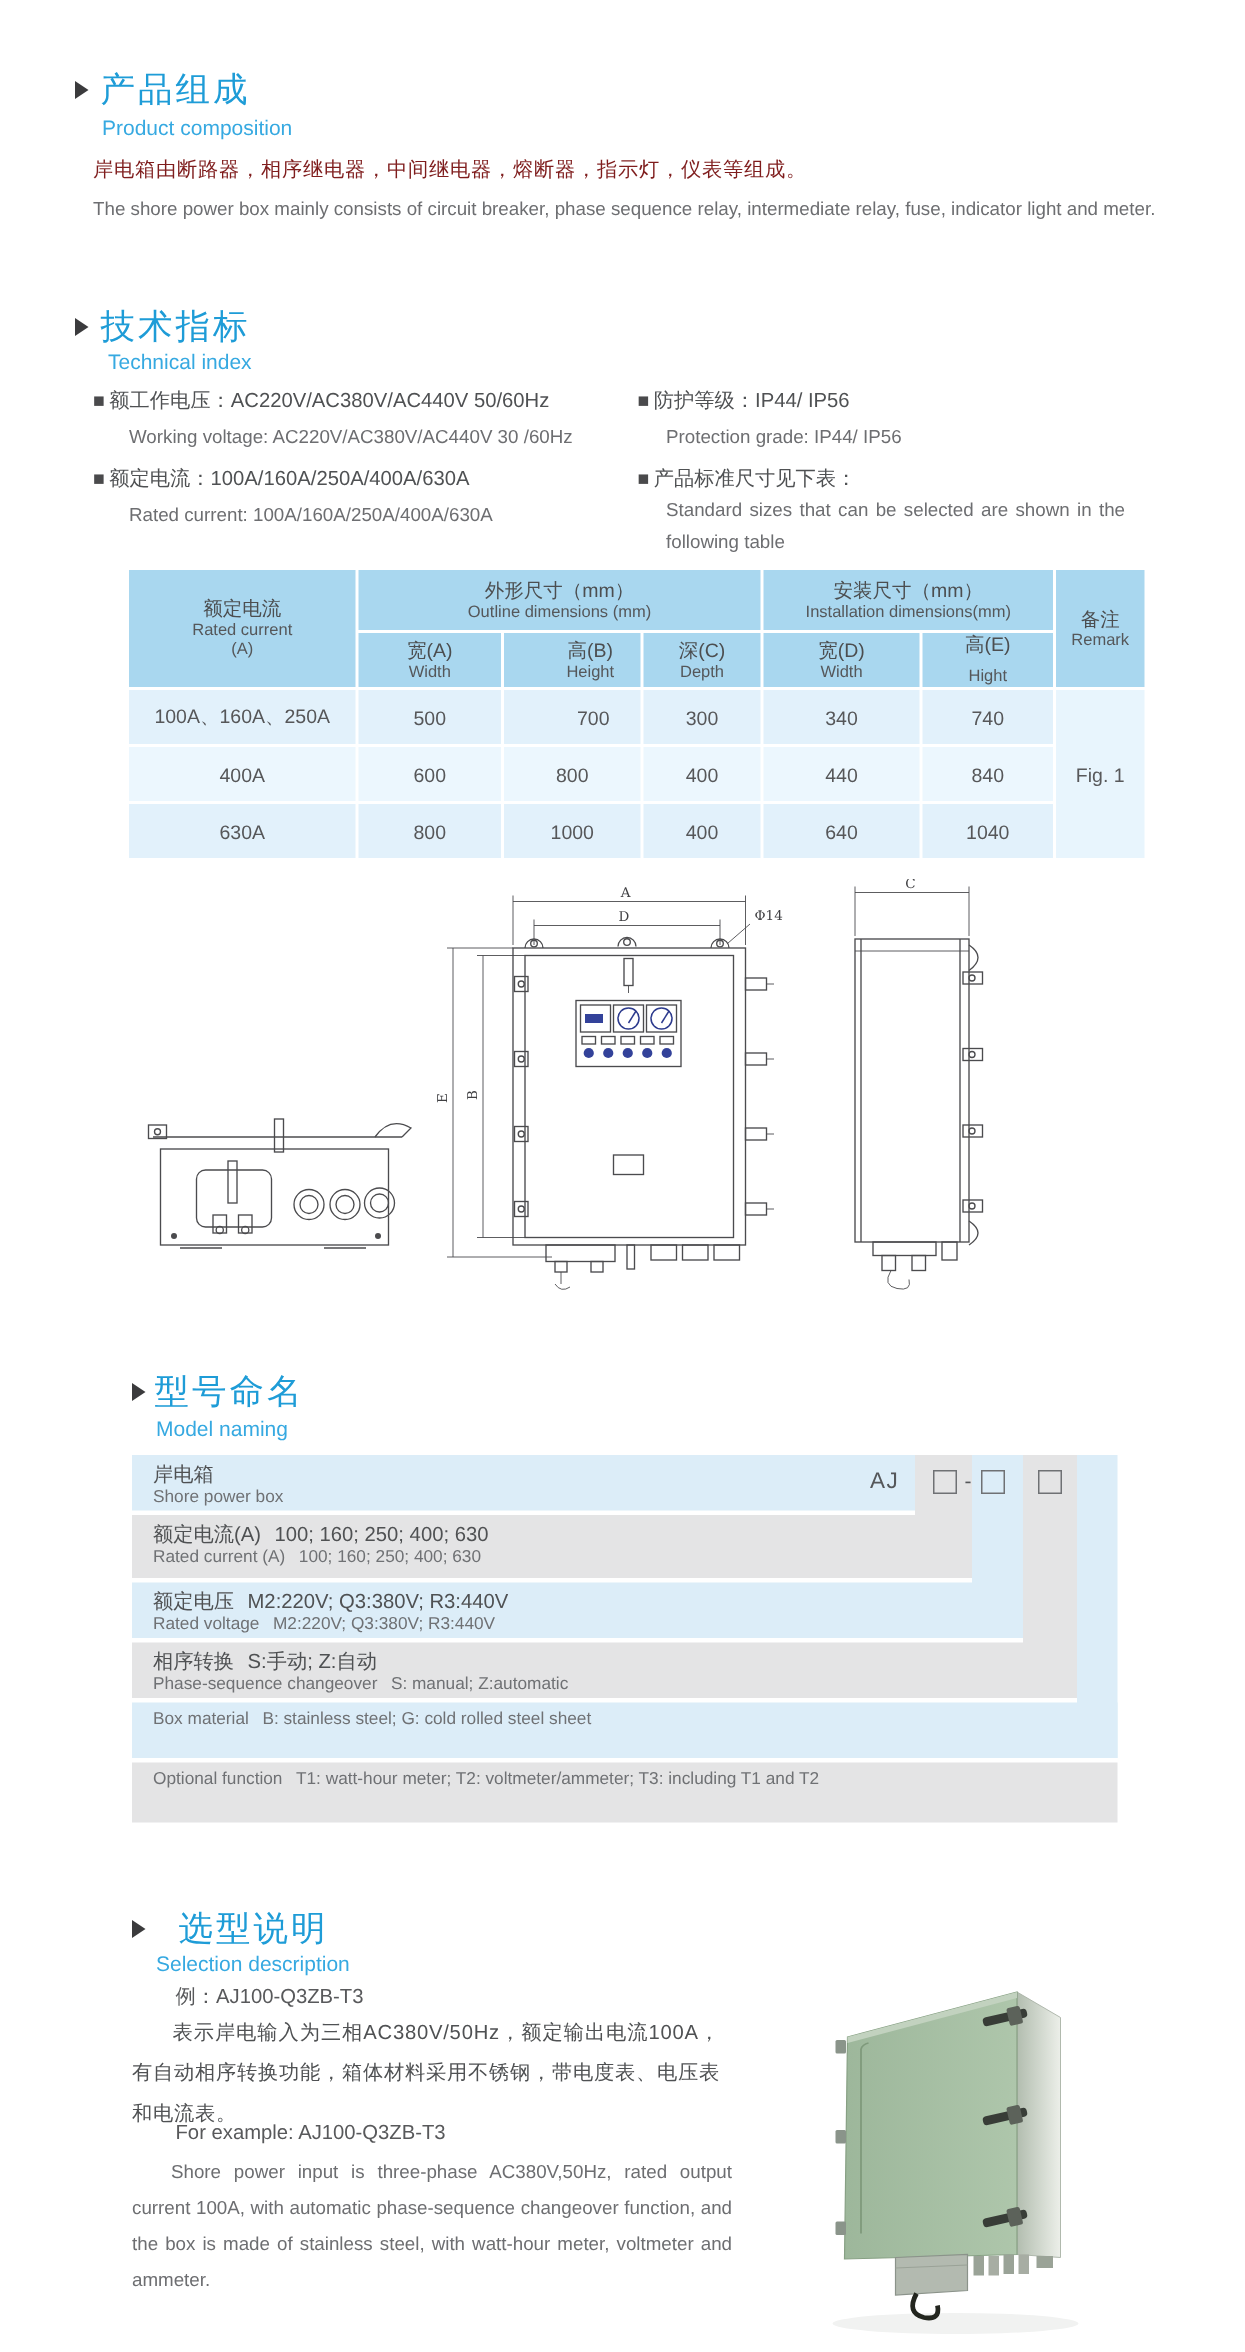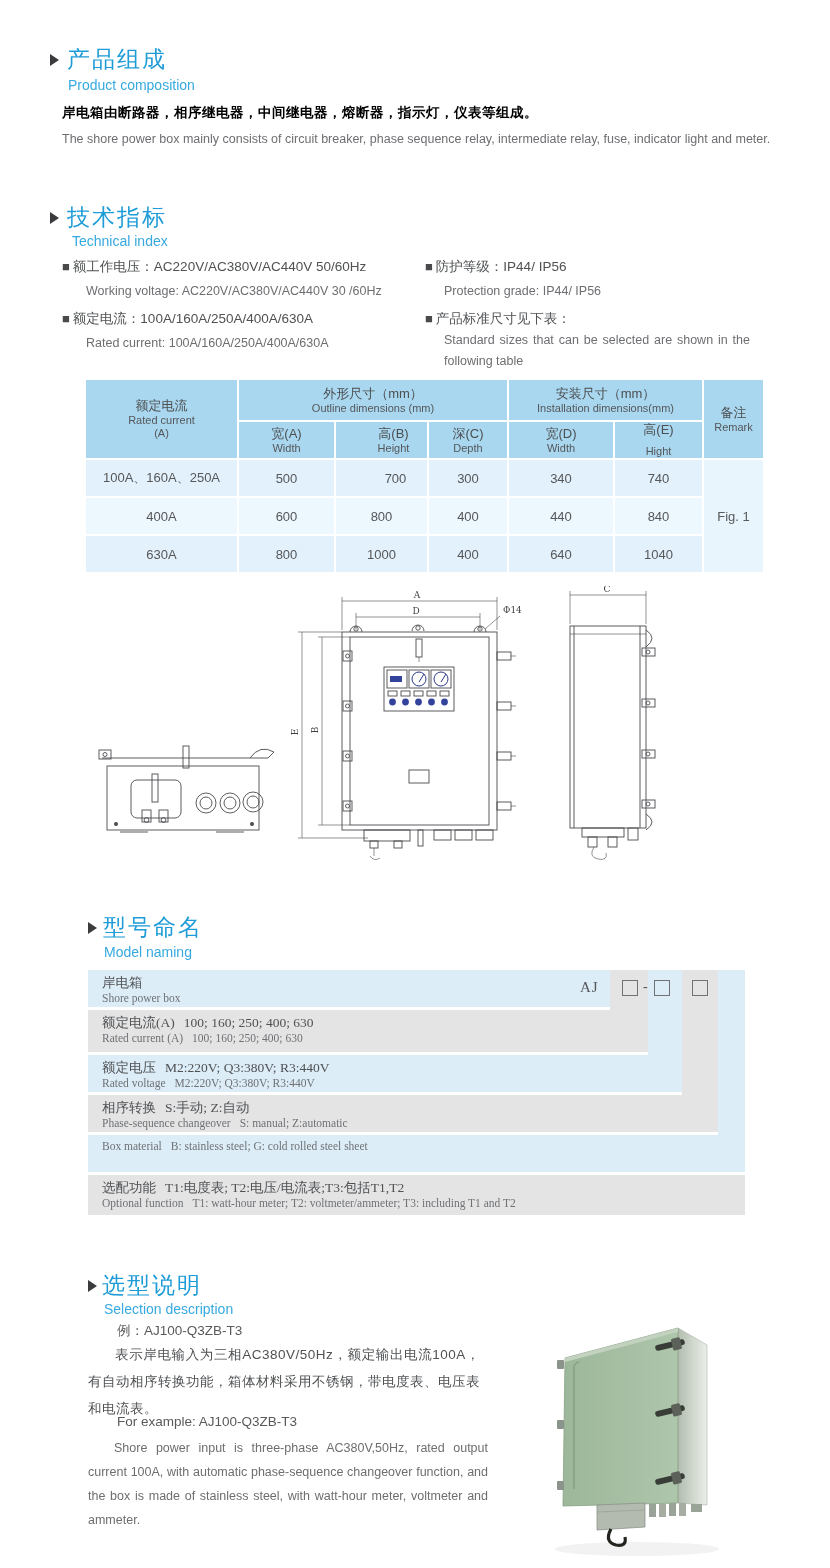--- a/index.html
+++ b/index.html
@@ -3,21 +3,21 @@
 <meta charset="utf-8">
 <style>
   html,body{margin:0;padding:0;background:#fff;}
   .page{position:relative;width:830px;height:1568px;background:#ffffff;overflow:hidden;
         font-family:"Liberation Sans","DejaVu Sans",sans-serif;color:#4f5153;}
   .abs{position:absolute;}
   
   .arrow{width:0;height:0;border-left:9px solid #3b3b3d;border-top:6px solid transparent;border-bottom:6px solid transparent;}
   .t-zh{font-size:23px;color:#1e9cd7;letter-spacing:2px;white-space:nowrap;}
   .t-en{font-size:14px;color:#36a9e1;white-space:nowrap;}
-  .p-zh{font-size:13.5px;color:#000000;letter-spacing:0.5px;font-weight:bold;}
+  .p-zh{font-size:13.5px;color:#7f1d1d;letter-spacing:0.5px;}
   .p-en{font-size:12.5px;color:#6d6e71;}
   .bullet{color:#4a4a4c;margin-right:3px;font-size:13px;}
   .bl-zh{font-size:13.5px;color:#4f5153;white-space:nowrap;}
   .bl-en{font-size:12.5px;color:#6d6e71;white-space:nowrap;}
   .bl-en.wrap{white-space:normal;text-align:justify;line-height:21px;}
   
   .spec{position:absolute;left:86px;top:380px;display:grid;
         grid-template-columns:151px 95px 91px 78px 104px 87px 59px;
         grid-template-rows:40px 36px 36px 36px 36px;gap:2px;}
   .cell{display:flex;flex-direction:column;align-items:center;justify-content:center;text-align:center;}
@@ -29,21 +29,21 @@
   .c-cur{grid-area:1/1/3/2;} .c-out{grid-area:1/2/2/5;} .c-ins{grid-area:1/5/2/7;}
   .c-rmh{grid-area:1/7/3/8;} .c-rmd{grid-area:3/7/6/8;background:#e8f5fd;font-size:13px;color:#58595b;}
   
   svg{display:block;}
   .ln{stroke:#4b4b4e;stroke-width:0.9;fill:none;}
   .ln-t{stroke:#4b4b4e;stroke-width:0.6;fill:none;}
   .dimtx{font-size:9px;fill:#3f3f42;font-family:"DejaVu Serif","Liberation Serif",serif;}
   .blue{stroke:#2c3a8d;fill:none;stroke-width:1;}
   .bluef{fill:#33429a;}
   
-  .nm{position:absolute;left:88px;top:970px;width:657px;height:245px;font-family:Liberation Serif, serif;}
+  .nm{position:absolute;left:88px;top:970px;width:657px;height:245px;}
   .nm .r{position:absolute;left:0;box-sizing:border-box;padding:4px 0 0 14px;}
   .nm .zh{font-size:13.5px;color:#4f5153;line-height:17px;white-space:nowrap;}
   .nm .en{font-size:11.5px;color:#6f7174;line-height:15px;white-space:nowrap;}
   .nm .val{margin-left:9px;}
   .bgb{background:#dcedf8;} .bgg{background:#e4e4e5;}
   .r1{top:0;height:37px;width:522px;} .r2{top:40px;height:42px;width:560px;}
   .r3{top:85px;height:37px;width:594px;} .r4{top:125px;height:37px;width:630px;}
   .r5{top:165px;height:37px;width:657px;} .r6{top:205px;height:40px;width:657px;}
   .strip{position:absolute;top:0;}
   .s1{left:522px;width:38px;height:82px;} .s2{left:560px;width:34px;height:122px;}
@@ -309,35 +309,34 @@
       <div class="en"><span>Rated voltage</span><span class="val">M2:220V;  Q3:380V;  R3:440V</span></div>
     </div>
     <div class="r r4 bgg">
       <div class="zh"><span>相序转换</span><span class="val">S:手动; Z:自动</span></div>
       <div class="en"><span>Phase-sequence changeover</span><span class="val">S: manual;  Z:automatic</span></div>
     </div>
     <div class="r r5 bgb">
       <div class="en"><span>Box material</span><span class="val">B: stainless steel; G: cold rolled steel sheet</span></div>
     </div>
     <div class="r r6 bgg">
-      <div class="zh"><span>选配功能</span><span class="val">T1:电度表;  T2:电压/电流表;T3:包括T1,T2</span></div>
       <div class="en"><span>Optional function</span><span class="val">T1: watt-hour meter; T2: voltmeter/ammeter; T3: including T1 and T2</span></div>
     </div>
 
     <div class="code">
       <span class="aj">AJ</span>
       <span class="sq" style="left:534px;"></span>
       <span class="dash">-</span>
       <span class="sq" style="left:566px;"></span>
       <span class="sq" style="left:604px;"></span>
     </div>
   </div>
 
   <div class="abs arrow" style="left:88px;top:1280px;"></div>
-  <div class="abs t-zh" style="left:102px;top:1270px;">选型说明</div>
+  <div class="abs t-zh" style="left:119px;top:1270px;">选型说明</div>
   <div class="abs t-en" style="left:104px;top:1301px;">Selection description</div>
   <div class="abs ex" style="left:117px;top:1322px;">例：AJ100-Q3ZB-T3</div>
   <div class="abs sel-zh" style="left:88px;top:1341px;width:392px;">表示岸电输入为三相AC380V/50Hz，额定输出电流100A，有自动相序转换功能，箱体材料采用不锈钢，带电度表、电压表和电流表。</div>
   <div class="abs ex" style="left:117px;top:1414px;">For example: AJ100-Q3ZB-T3</div>
   <div class="abs sel-en" style="left:88px;top:1436px;width:400px;">Shore power input is three-phase AC380V,50Hz, rated output current 100A, with automatic phase-sequence changeover function, and the box is made of stainless steel, with watt-hour meter, voltmeter and ammeter.</div>
 
   <svg class="abs" style="left:545px;top:1316px;" width="250" height="250" viewBox="0 0 250 250">
     <defs>
       <linearGradient id="gFront" x1="0" y1="0" x2="1" y2="0">
         <stop offset="0" stop-color="#9db79b"></stop>

